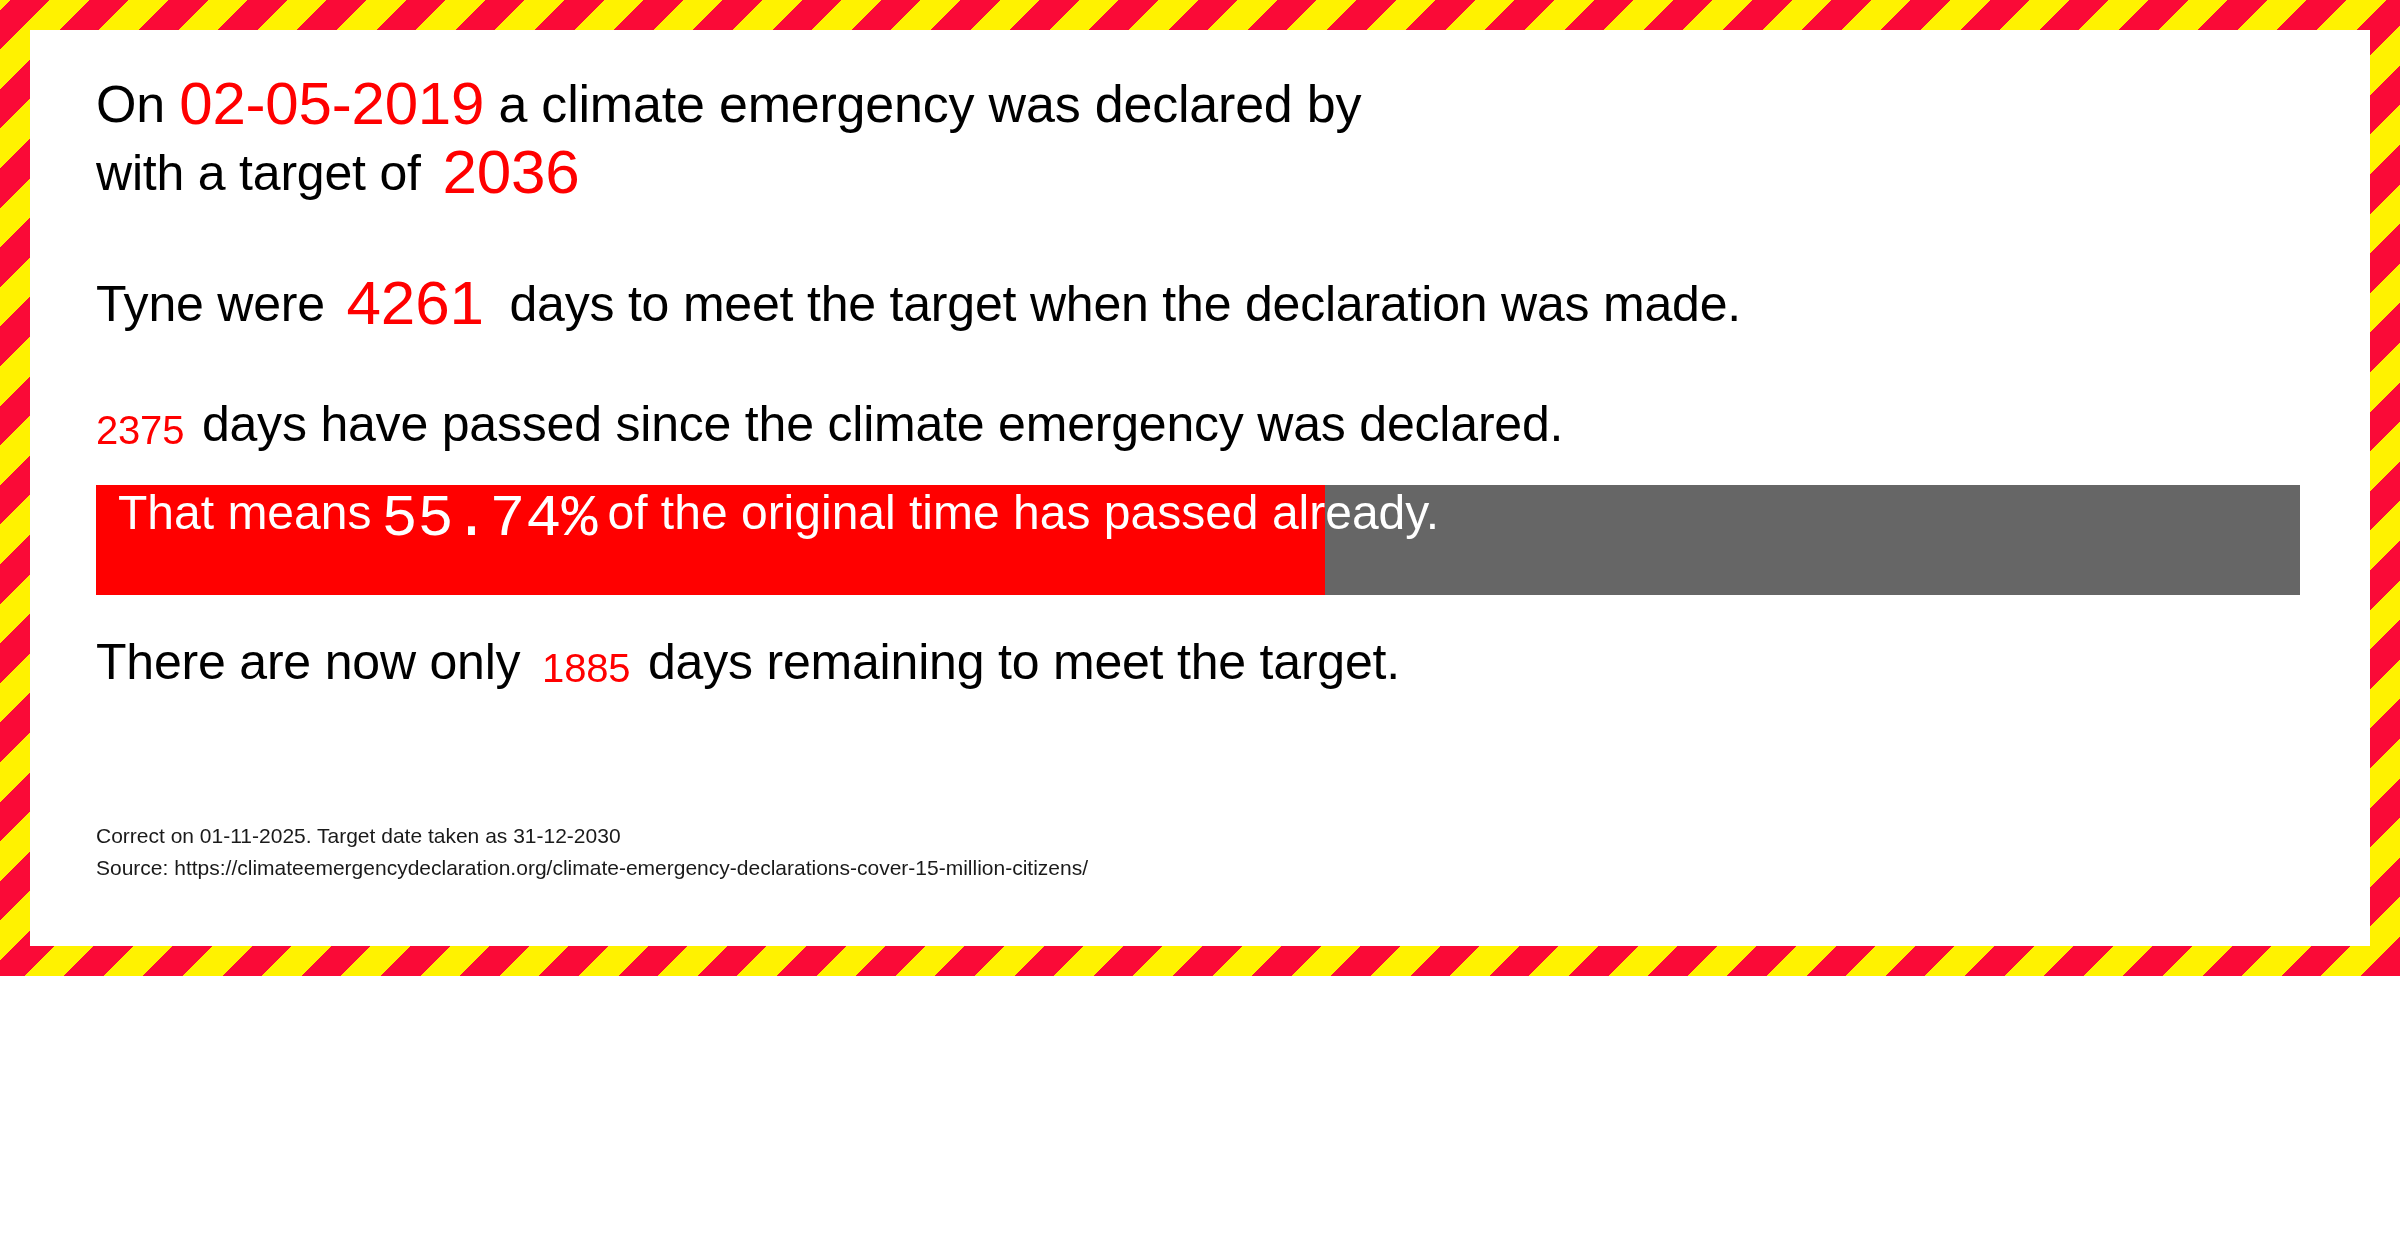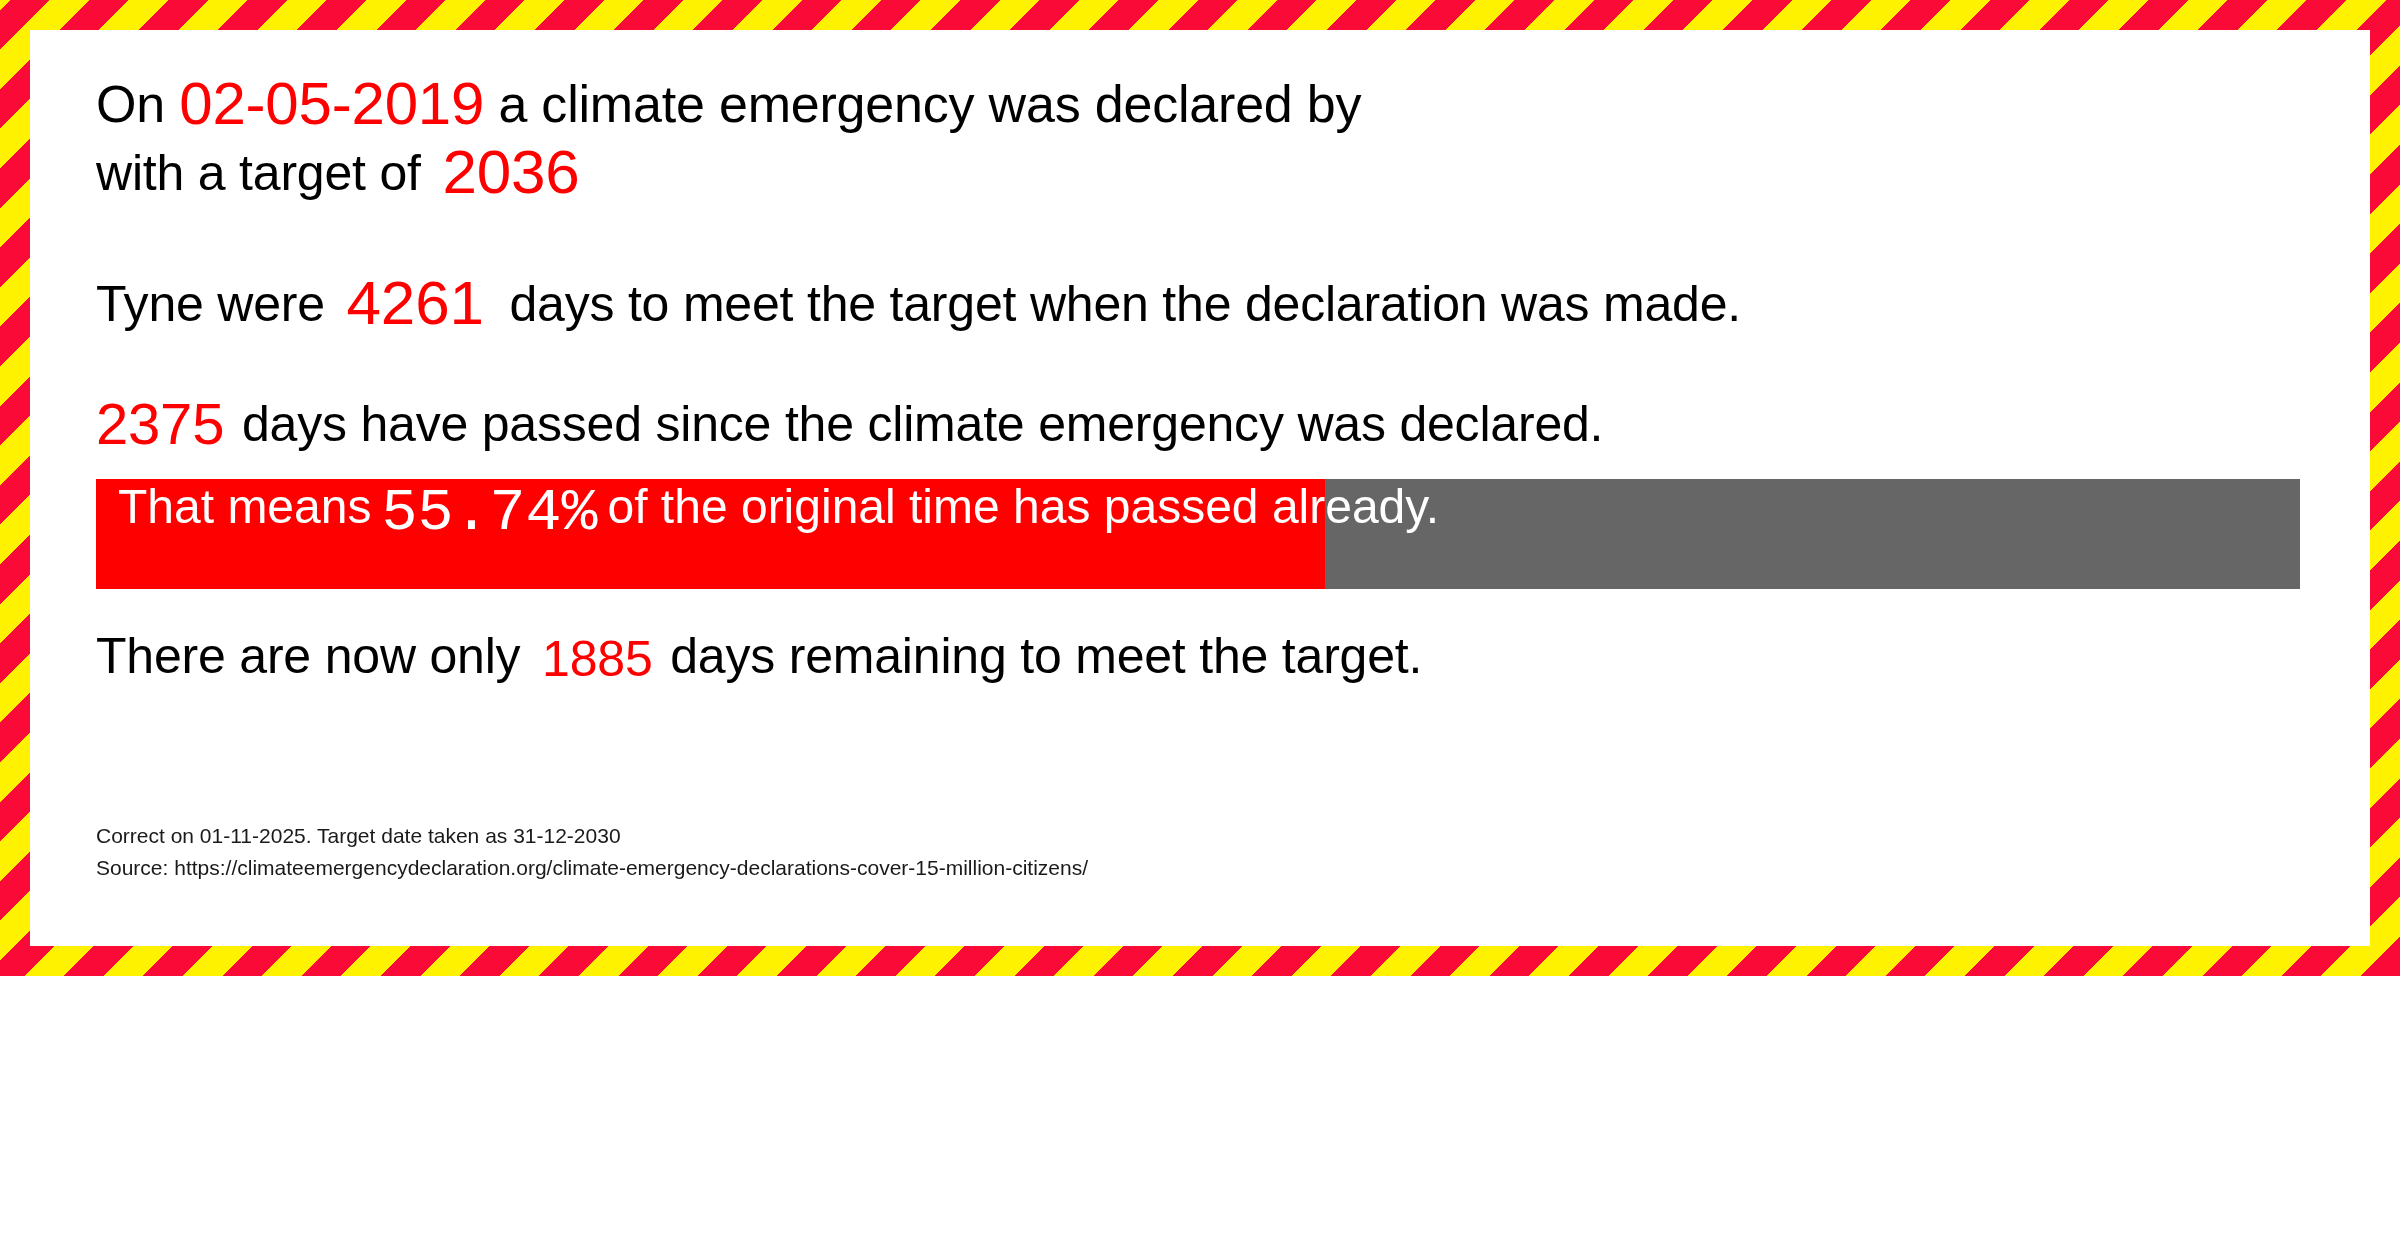--- a/index.html
+++ b/index.html
@@ -87,21 +87,21 @@
     vertical-align: -3px;
     padding: 0 12px 0 8px;
   }
 
   .l-passed {
     font-size: 50px;
     line-height: 62px;
     margin: 58px 0 0 0;
   }
   .l-passed .num {
-    font-size: 58px;
+    font-size: 40px;
     vertical-align: -3px;
     padding-right: 4px;
   }
 
   
   #progress {
     position: relative;
     margin: 24px 0 0 0;
     height: 110px;
     width: 2204px;
@@ -135,21 +135,21 @@
     vertical-align: -3px;
     font-family: Liberation Mono, monospace;
   }
 
   .l-remaining {
     font-size: 50px;
     line-height: 62px;
     margin: 36px 0 0 0;
   }
   .l-remaining .num {
-    font-size: 50px;
+    font-size: 40px;
     vertical-align: -3px;
     padding: 0 4px 0 8px;
     margin-top: 27px;
   }
 
   
   #footer {
     position: absolute;
     left: 66px;
     bottom: 62px;

